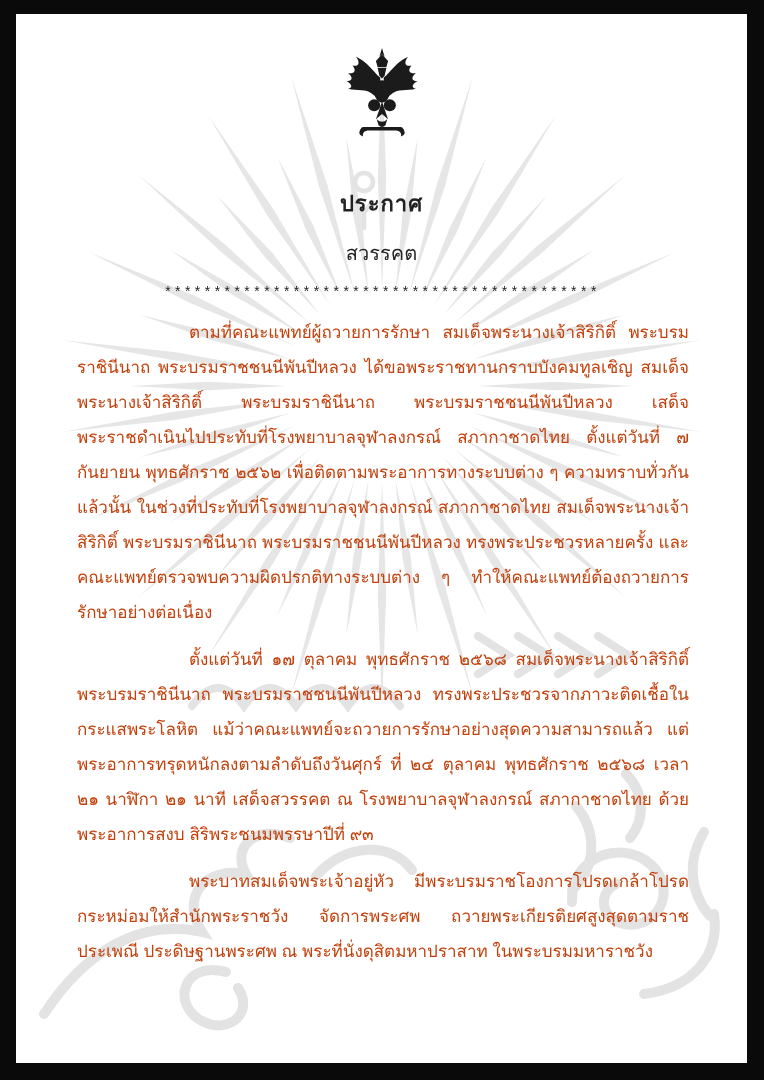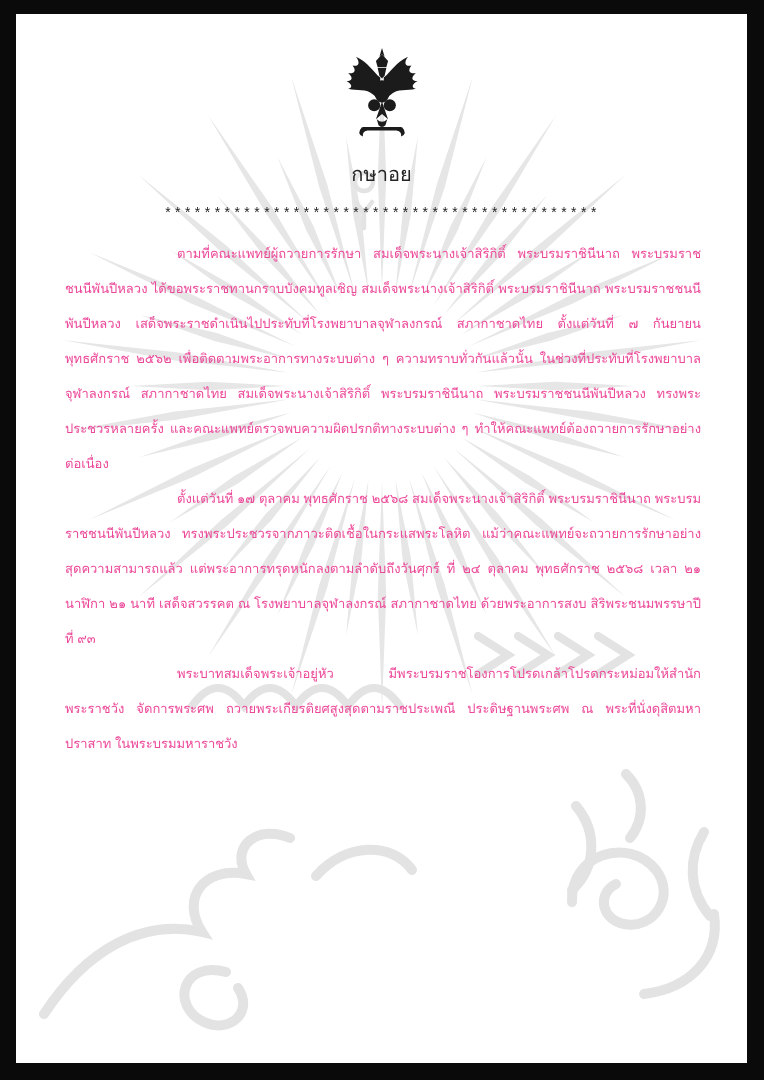--- a/index.html
+++ b/index.html
@@ -22,21 +22,21 @@
   }
   .subject2{
     text-align:center;margin-top:16px;font-size:20px;font-weight:500;color:#242424;
   }
   .divider{
     text-align:center;margin-top:16px;font-size:14px;letter-spacing:1.5px;color:#1d1d1d;
     font-family:"Liberation Mono","DejaVu Sans Mono",monospace;white-space:nowrap;overflow:hidden;
   }
   .bodytext{margin-top:14px;padding:0 46px 0 49px;}
   .bodytext p{
-    margin:0;font-size:13px;line-height:35px;text-align:justify;text-indent:112px;color:#ec4899;
+    margin:12px;font-size:17px;line-height:35px;text-align:justify;text-indent:112px;color:#c2410c;
   }
 </style>
 </head>
 <body>
 
 <div class="page">
 
   <svg class="wm" viewBox="0 0 731 1049" aria-hidden="true">
     <path id="sunburst" fill="#e6e6e6" d="M366.0,277.0 L370.2,163.5 L366.0,50.0 L361.8,163.5 Z M379.5,278.0 L394.8,200.9 L401.9,122.6 L386.5,199.7 Z M392.8,280.8 L428.8,173.1 L456.7,63.0 L420.7,170.8 Z M405.5,285.6 L441.9,215.9 L470.7,142.8 L434.3,212.4 Z M417.4,292.1 L482.3,198.9 L540.1,101.1 L475.2,194.3 Z M428.2,300.2 L482.8,243.6 L531.0,181.6 L476.4,238.1 Z M437.8,309.8 L526.3,238.6 L609.4,161.1 L520.8,232.3 Z M445.9,320.6 L514.2,281.7 L578.0,235.8 L509.7,274.7 Z M452.4,332.5 L557.4,289.2 L658.9,238.2 L553.9,281.6 Z M457.2,345.2 L533.7,327.1 L607.8,301.0 L531.3,319.1 Z M460.0,358.5 L573.0,346.5 L684.7,326.2 L571.8,338.2 Z M461.0,372.0 L539.5,376.2 L618.0,372.0 L539.5,367.8 Z M460.0,385.5 L571.8,405.8 L684.7,417.8 L573.0,397.5 Z M457.2,398.8 L531.3,424.9 L607.8,443.0 L533.7,416.9 Z M452.4,411.5 L553.9,462.4 L658.9,505.8 L557.4,454.8 Z M445.9,423.4 L509.7,469.3 L578.0,508.2 L514.2,462.3 Z M437.8,434.2 L520.8,511.7 L609.4,582.9 L526.3,505.4 Z M428.2,443.8 L476.4,505.9 L531.0,562.4 L482.8,500.4 Z M417.4,451.9 L475.2,549.7 L540.1,642.9 L482.3,545.1 Z M405.5,458.4 L434.3,531.6 L470.7,601.2 L441.9,528.1 Z M392.8,463.2 L420.7,573.2 L456.7,681.0 L428.8,570.9 Z M379.5,466.0 L386.5,544.3 L401.9,621.4 L394.8,543.1 Z M366.0,467.0 L361.8,580.5 L366.0,694.0 L370.2,580.5 Z M352.5,466.0 L337.2,543.1 L330.1,621.4 L345.5,544.3 Z M339.2,463.2 L303.2,570.9 L275.3,681.0 L311.3,573.2 Z M326.5,458.4 L290.1,528.1 L261.3,601.2 L297.7,531.6 Z M314.6,451.9 L249.7,545.1 L191.9,642.9 L256.8,549.7 Z M303.8,443.8 L249.2,500.4 L201.0,562.4 L255.6,505.9 Z M294.2,434.2 L205.7,505.4 L122.6,582.9 L211.2,511.7 Z M286.1,423.4 L217.8,462.3 L154.0,508.2 L222.3,469.3 Z M279.6,411.5 L174.6,454.8 L73.1,505.8 L178.1,462.4 Z M274.8,398.8 L198.3,416.9 L124.2,443.0 L200.7,424.9 Z M272.0,385.5 L159.0,397.5 L47.3,417.8 L160.2,405.8 Z M271.0,372.0 L192.5,367.8 L114.0,372.0 L192.5,376.2 Z M272.0,358.5 L160.2,338.2 L47.3,326.2 L159.0,346.5 Z M274.8,345.2 L200.7,319.1 L124.2,301.0 L198.3,327.1 Z M279.6,332.5 L178.1,281.6 L73.1,238.2 L174.6,289.2 Z M286.1,320.6 L222.3,274.7 L154.0,235.8 L217.8,281.7 Z M294.2,309.8 L211.2,232.3 L122.6,161.1 L205.7,238.6 Z M303.8,300.2 L255.6,238.1 L201.0,181.6 L249.2,243.6 Z M314.6,292.1 L256.8,194.3 L191.9,101.1 L249.7,198.9 Z M326.5,285.6 L297.7,212.4 L261.3,142.8 L290.1,215.9 Z M339.2,280.8 L311.3,170.8 L275.3,63.0 L303.2,173.1 Z M352.5,278.0 L345.5,199.7 L330.1,122.6 L337.2,200.9 Z "></path>
     <g stroke="#e3e3e3" fill="none" stroke-linecap="round">
@@ -90,21 +90,22 @@
       </g>
     </defs>
   </svg>
 
   <div class="content">
 
     <svg class="garuda" viewBox="0 0 120 110">
       <use href="#garudaShape"></use>
     </svg>
 
-    <div class="subject2">กษาอย</div>
+    <div class="title">ประกาศ</div>
+    <div class="subject2">สวรรคต</div>
     <div class="divider">********************************************</div>
 
     <div class="bodytext">
       <p>ตามที่คณะแพทย์ผู้ถวายการรักษา สมเด็จพระนางเจ้าสิริกิติ์ พระบรมราชินีนาถ พระบรมราชชนนีพันปีหลวง ได้ขอพระราชทานกราบบังคมทูลเชิญ สมเด็จพระนางเจ้าสิริกิติ์ พระบรมราชินีนาถ พระบรมราชชนนีพันปีหลวง เสด็จพระราชดำเนินไปประทับที่โรงพยาบาลจุฬาลงกรณ์ สภากาชาดไทย ตั้งแต่วันที่ ๗ กันยายน พุทธศักราช ๒๕๖๒ เพื่อติดตามพระอาการทางระบบต่าง ๆ ความทราบทั่วกันแล้วนั้น ในช่วงที่ประทับที่โรงพยาบาลจุฬาลงกรณ์ สภากาชาดไทย สมเด็จพระนางเจ้าสิริกิติ์ พระบรมราชินีนาถ พระบรมราชชนนีพันปีหลวง ทรงพระประชวรหลายครั้ง และคณะแพทย์ตรวจพบความผิดปรกติทางระบบต่าง ๆ ทำให้คณะแพทย์ต้องถวายการรักษาอย่างต่อเนื่อง</p>
       <p>ตั้งแต่วันที่ ๑๗ ตุลาคม พุทธศักราช ๒๕๖๘ สมเด็จพระนางเจ้าสิริกิติ์ พระบรมราชินีนาถ พระบรมราชชนนีพันปีหลวง ทรงพระประชวรจากภาวะติดเชื้อในกระแสพระโลหิต แม้ว่าคณะแพทย์จะถวายการรักษาอย่างสุดความสามารถแล้ว แต่พระอาการทรุดหนักลงตามลำดับถึงวันศุกร์ ที่ ๒๔ ตุลาคม พุทธศักราช ๒๕๖๘ เวลา ๒๑ นาฬิกา ๒๑ นาที เสด็จสวรรคต ณ โรงพยาบาลจุฬาลงกรณ์ สภากาชาดไทย ด้วยพระอาการสงบ สิริพระชนมพรรษาปีที่ ๙๓</p>
       <p>พระบาทสมเด็จพระเจ้าอยู่หัว มีพระบรมราชโองการโปรดเกล้าโปรดกระหม่อมให้สำนักพระราชวัง จัดการพระศพ ถวายพระเกียรติยศสูงสุดตามราชประเพณี ประดิษฐานพระศพ ณ พระที่นั่งดุสิตมหาปราสาท ในพระบรมมหาราชวัง</p>
 
     </div>
 
   </div>

